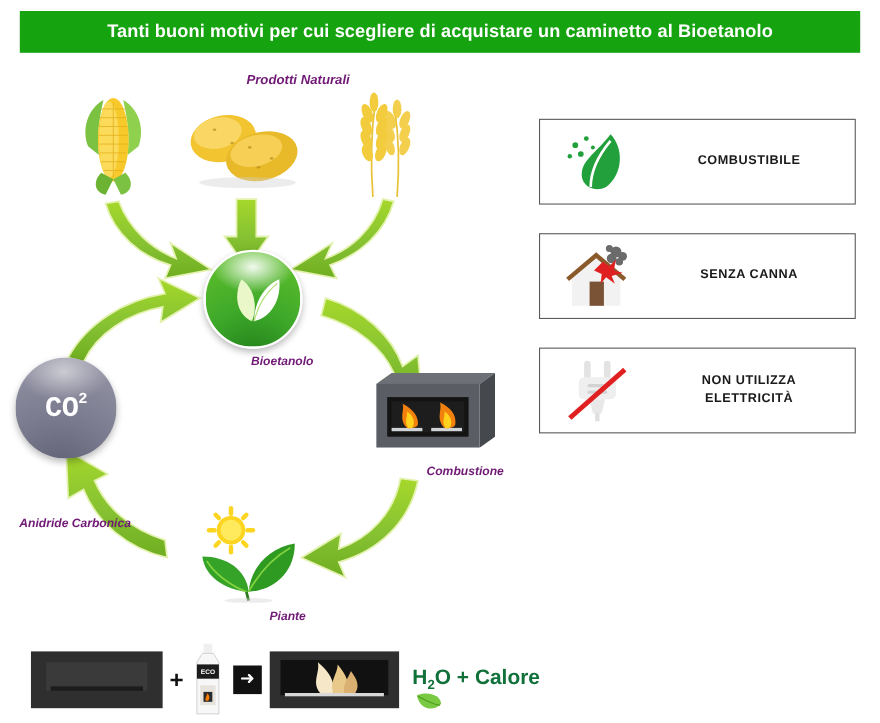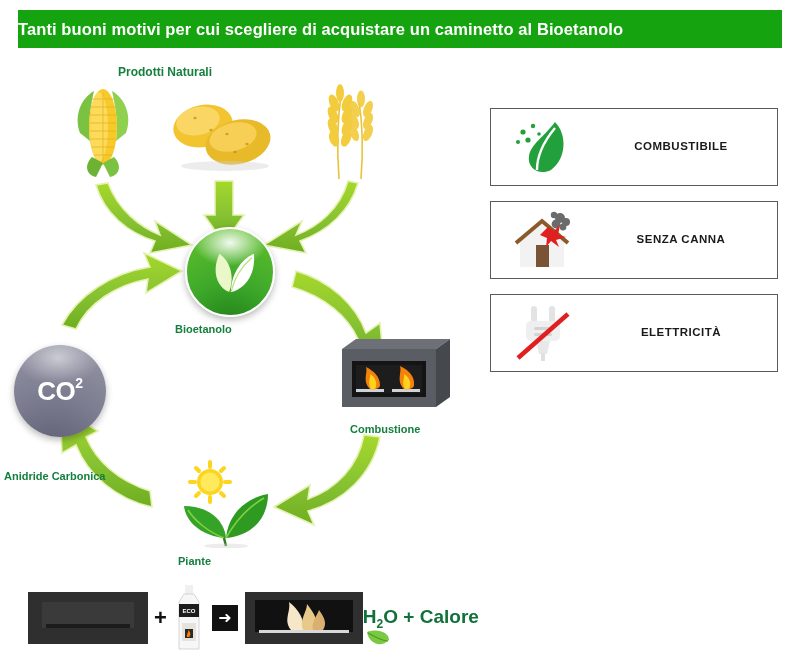--- a/index.html
+++ b/index.html
@@ -10,43 +10,44 @@
     position: relative;
     overflow: hidden;
   }
 
   
   #header-banner {
     position: absolute;
     left: 18px; top: 10px;
     width: 764px; height: 38px;
     background: #16a310;
-    display: flex; align-items: center; justify-content: flex-start;
+    display: flex; align-items: center; justify-content: center;
   }
   #header-title {
     color: #ffffff;
     font-size: 16.5px;
     font-weight: bold;
     letter-spacing: 0.1px;
     white-space: nowrap;
   }
 
   
   #cycle-diagram {
     position: absolute;
     left: 0; top: 55px;
     width: 480px; height: 520px;
   }
   .node-label {
     position: absolute;
-    color: #15803d;
+    color: #701a75;
     font-size: 11px;
     font-weight: bold;
-    text-align: left;
+    text-align: right;
     white-space: nowrap;
+    font-style: italic;
   }
 
   
   #label-prodotti { left: 118px; top: 10px; width: 200px; font-size: 12px; }
   #icon-corn     { position: absolute; left: 72px;  top: 28px; width: 62px;  height: 95px; }
   #icon-potatoes { position: absolute; left: 165px; top: 45px; width: 110px; height: 72px; }
   #icon-wheat    { position: absolute; left: 315px; top: 26px; width: 70px;  height: 100px; }
 
   
   #node-bioetanolo { position: absolute; left: 185px; top: 172px; width: 90px; height: 90px; }
@@ -58,21 +59,21 @@
   }
   #sphere-bio {
     background:
       radial-gradient(ellipse 60% 38% at 50% 16%, rgba(255,255,255,0.92) 0%, rgba(255,255,255,0.22) 55%, rgba(255,255,255,0) 72%),
       radial-gradient(circle at 50% 120%, #1d7a16 0%, #3da82a 45%, #64c22b 100%);
     border: 2px solid #ffffff;
   }
   #label-bioetanolo { left: 175px; top: 268px; width: 110px; }
 
   
-  #node-co2 { position: absolute; left: 14px; top: 290px; width: 92px; height: 92px; }
+  #node-co2 { position: absolute; left: 14px; top: 270px; width: 92px; height: 92px; font-family: Liberation Mono, monospace; }
   #sphere-co2 {
     background:
       radial-gradient(ellipse 62% 40% at 48% 14%, rgba(255,255,255,0.55) 0%, rgba(255,255,255,0.10) 58%, rgba(255,255,255,0) 75%),
       radial-gradient(circle at 42% 120%, #5d5d72 0%, #7c7c90 48%, #9797a8 100%);
   }
   #co2-text {
     position: absolute; inset: 0;
     display: flex; align-items: center; justify-content: center;
     color: #ffffff; font-size: 26px; font-weight: bold; letter-spacing: -0.5px;
   }
@@ -94,21 +95,21 @@
   #feature-list {
     position: absolute;
     left: 490px; top: 108px;
     width: 288px;
   }
   .feature-card {
     width: 288px; height: 78px;
     border: 1.5px solid #5a5a5a;
     background: #ffffff;
     display: flex; align-items: center;
-    margin-bottom: 15px;
+    margin-bottom: 26px;
   }
   .feature-icon {
     width: 104px; height: 100%;
     flex: 0 0 104px;
     display: flex; align-items: center; justify-content: center;
   }
   .feature-text {
     flex: 1;
     padding-right: 10px;
     text-align: center;
@@ -129,21 +130,21 @@
   #burner-unlit { width: 120px; height: 52px; flex: 0 0 120px; }
   #plus-sign { font-size: 22px; font-weight: bold; color: #111; margin: 0 6px; }
   #icon-bottle { width: 32px; height: 66px; flex: 0 0 32px; }
   #arrow-box {
     width: 26px; height: 26px; flex: 0 0 26px;
     background: #111; margin: 0 7px;
     display: flex; align-items: center; justify-content: center;
     color: #fff; font-size: 16px; line-height: 1;
   }
   #burner-lit { width: 118px; height: 52px; flex: 0 0 118px; }
-  #result-group { margin-left: 0; position: relative; }
+  #result-group { margin-left: 12px; position: relative; }
   #result-text {
     color: #11713a; font-size: 19px; font-weight: bold; white-space: nowrap;
   }
   #result-text sub { font-size: 12px; }
   #result-leaf { position: absolute; left: 2px; top: 22px; width: 26px; height: 20px; }
 </style>
 </head>
 <body>
 
 <div id="header-banner">
@@ -350,20 +351,21 @@
         <rect x="37" y="4" width="6" height="17" rx="3" fill="#e3e3e3"></rect>
         <rect x="14" y="19" width="34" height="20" rx="5" fill="#efefef"></rect>
         <rect x="22" y="25" width="18" height="3" rx="1.5" fill="#d3d3d3"></rect>
         <rect x="22" y="31" width="18" height="3" rx="1.5" fill="#d3d3d3"></rect>
         <path d="M24 39 L 38 39 L 35 52 L 27 52 Z" fill="#e8e8e8"></path>
         <rect x="29" y="51" width="4" height="8" fill="#e0e0e0"></rect>
         <line x1="6" y1="56" x2="56" y2="12" stroke="#e02020" stroke-width="4.5"></line>
       </svg>
     </div>
     <div class="feature-text">
+      <div>NON UTILIZZA</div>
       <div>ELETTRICITÀ</div>
     </div>
   </div>
 
 </div>
 
 <div id="bottom-strip">
 
   <svg id="burner-unlit" viewBox="0 0 120 52">
     <rect x="0" y="0" width="120" height="52" fill="#2f2f2f"></rect>

